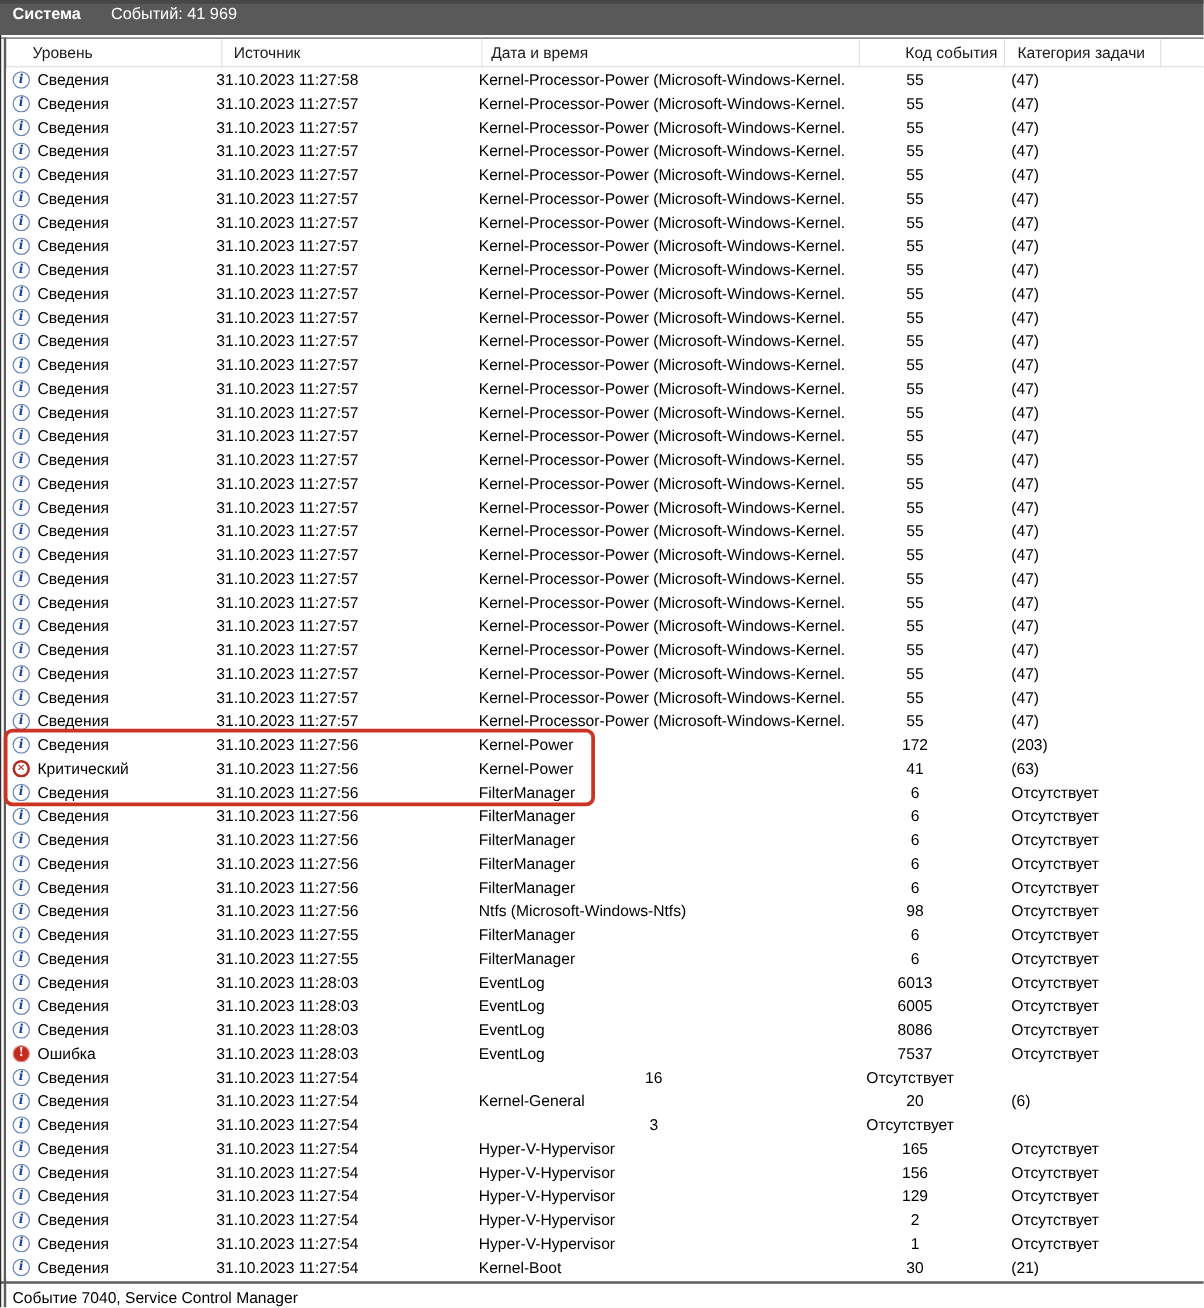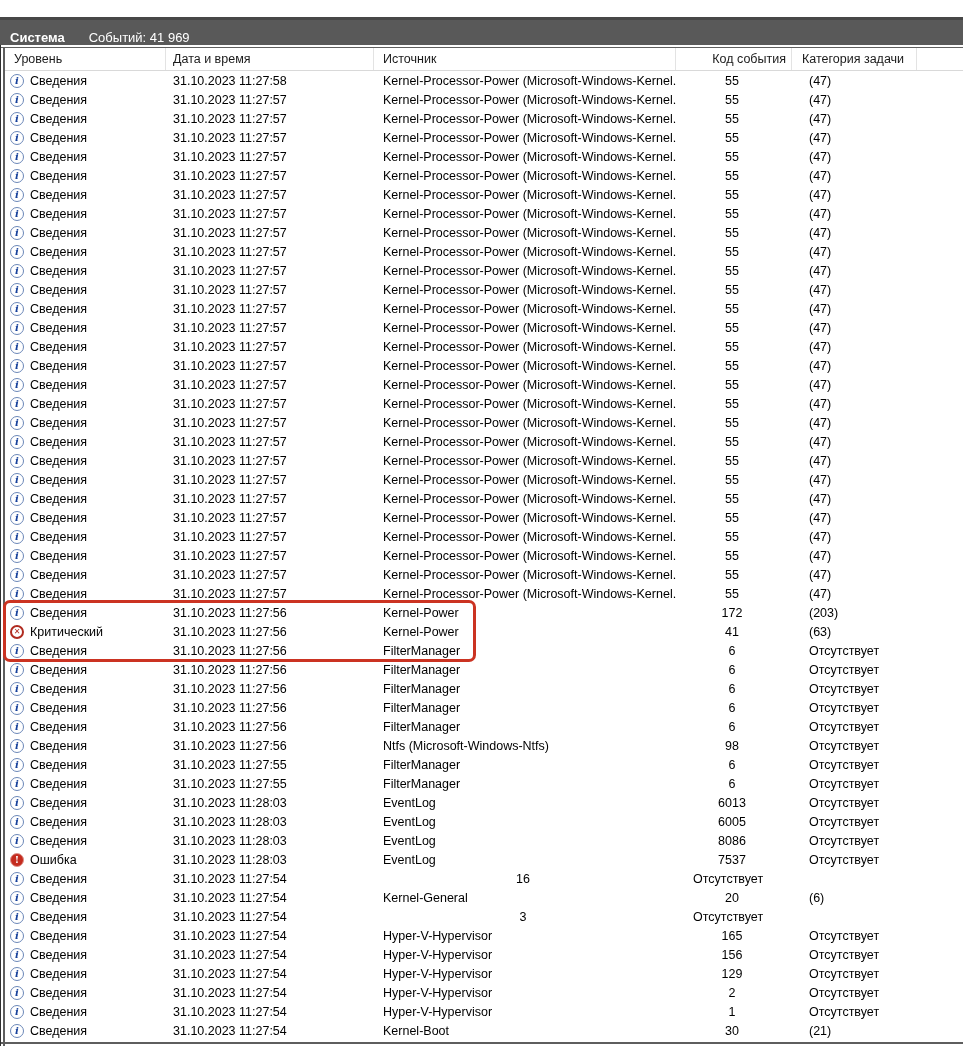--- a/index.html
+++ b/index.html
@@ -3,35 +3,35 @@
 <meta charset="utf-8">
 <style>
   * { margin:0; padding:0; box-sizing:border-box; }
   html,body { width:963px; height:1046px; overflow:hidden; background:#fff;
               font-family:"Liberation Sans","DejaVu Sans",sans-serif; }
 
   .app { position:relative; width:963px; height:1046px; background:#fff; }
 
   
   .top-bar { height:28px; background:#595959; border-top:3px solid #474747;
-             display:flex; align-items:flex-end; color:#fff; font-size:13px;margin-top:17px; }
+             display:flex; align-items:flex-start; color:#fff; font-size:13px; }
   .tab-title { font-weight:bold; margin-left:10px; }
   .events-count { margin-left:24px; }
 
   
   .edge-outer { position:absolute; left:0; top:28px; bottom:0; width:1px; background:#2f2f2f; }
   .edge-inner { position:absolute; left:3px; top:30px; bottom:0; width:2px; background:#5e5e5e; }
 
   .list-wrap { margin-top:2px; border-top:1px solid #5f5f5f; }
 
   
   .thead { display:grid; margin-left:5px;
            grid-template-columns:161px 208px 302px 116px 125px 1fr;
            height:23px; align-items:center; font-size:12.5px; color:#1a1a1a;
-           border-bottom:1px solid #d9d9d9; }
+           border-bottom:1px solid #d9d9d9;padding-left:12px; }
   .th { height:100%; display:flex; align-items:center; border-right:1px solid #e3e3e3;
         white-space:nowrap; overflow:hidden; }
   .th-level    { padding-left:9px; }
   .th-date     { padding-left:7px; }
   .th-source   { padding-left:9px; }
   .th-code     { justify-content:flex-end; padding-right:5px; }
   .th-category { padding-left:10px; }
   .th-extra    { border-right:none; }
 
   
@@ -76,22 +76,22 @@
     <span class="events-count">Событий: 41 969</span>
   </div>
 
   <div class="edge-outer"></div>
   <div class="edge-inner"></div>
 
   <div class="list-wrap">
 
     <div class="thead">
       <div class="th th-level">Уровень</div>
+      <div class="th th-source">Источник</div>
       <div class="th th-date">Дата и время</div>
-      <div class="th th-source">Источник</div>
       <div class="th th-code">Код события</div>
       <div class="th th-category">Категория задачи</div>
       <div class="th th-extra"></div>
     </div>
 
     <div class="tbody" id="rows">
       <div class="highlight-box" id="hbox" style="top: 529px; height: 62px; border-color: rgb(203, 51, 34);"></div>
     <div class="row">
           <div class="cell c-level">
             <span class="icon icon-info">i</span>

